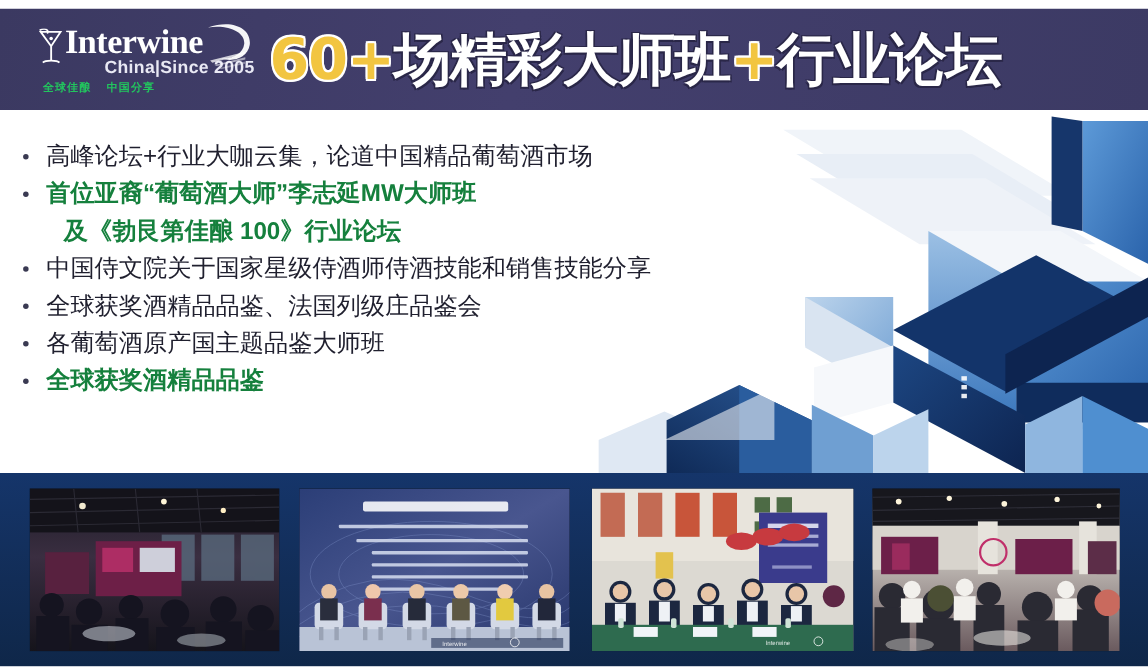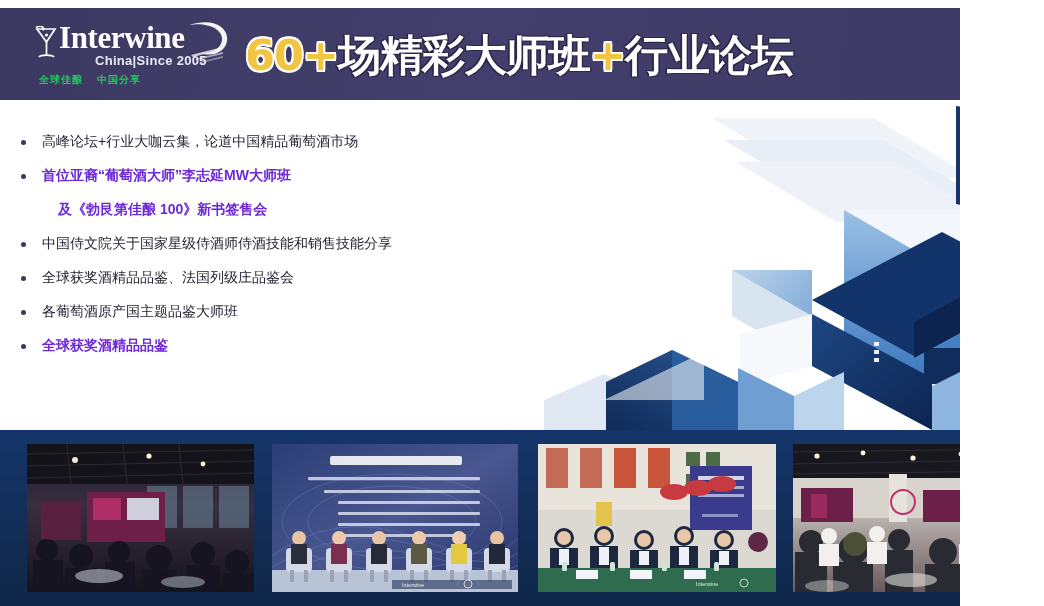--- a/index.html
+++ b/index.html
@@ -1,21 +1,21 @@
 <!DOCTYPE html>
 <html><head>
 <meta charset="utf-8">
 <style>
   html,body{margin:0;padding:0;background:#ffffff;}
   body{
     font-family:"Liberation Sans","DejaVu Sans",sans-serif;
     width:1044px;height:606px;overflow:hidden;position:relative;
   }
   #poster{
-    position:absolute;left:0;top:0;width:960px;height:606px;
+    position:absolute;left:0;top:0;width:1044px;height:606px;
     background:#ffffff;overflow:hidden;
   }
 
   
   .header-band{
     position:absolute;left:0;top:8px;width:1044px;height:92px;
     background:#3e3b66;
     overflow:hidden;
   }
   .header-band:before{
@@ -33,39 +33,39 @@
   }
   .logo-word{
     position:absolute;left:26px;top:0px;
     font-family:"Liberation Serif","DejaVu Serif",serif;
     font-size:31px;font-weight:700;color:#ffffff;letter-spacing:-0.4px;
     line-height:34px;white-space:nowrap;
   }
   .logo-sub{
     position:absolute;left:62px;top:32px;
     font-family:"Liberation Sans",sans-serif;
-    font-size:13px;font-weight:700;color:#e9e9f4;letter-spacing:0.3px;
+    font-size:16px;font-weight:700;color:#e9e9f4;letter-spacing:0.3px;
     white-space:nowrap;
   }
   .logo-swoosh{
     position:absolute;left:150px;top:-2px;width:48px;height:52px;
   }
   .logo-tag{
     position:absolute;left:6px;top:52px;
     font-size:10px;font-weight:700;color:#22c55e;letter-spacing:1px;
     white-space:nowrap;
   }
   .logo-tag span.gap{display:inline-block;width:14px;}
 
   
   .headline{
     position:absolute;left:245px;top:16px;width:790px;height:62px;z-index:3;
     white-space:nowrap;
     font-family:"DejaVu Sans","Liberation Sans",sans-serif;
-    font-size:43px;font-weight:700;line-height:62px;letter-spacing:-1px;
+    font-size:52px;font-weight:700;line-height:62px;letter-spacing:-1px;
   }
   .headline .gold{
     color:#f2c541;
     text-shadow:
       -1.6px -1.6px 0 #ffffff, 1.6px -1.6px 0 #ffffff,
       -1.6px  1.6px 0 #ffffff, 1.6px  1.6px 0 #ffffff,
        0 -1.8px 0 #ffffff, 0 1.8px 0 #ffffff,
       -1.8px 0 0 #ffffff, 1.8px 0 0 #ffffff;
   }
   .headline .white{
@@ -80,28 +80,28 @@
     position:absolute;left:0;top:100px;width:1044px;height:330px;
     background:#ffffff;overflow:hidden;
   }
 
   
   .bullets{
     position:absolute;left:16px;top:27px;width:600px;z-index:5;
   }
   .bullet-row{
     position:relative;padding-left:26px;margin-bottom:5px;
-    font-size:14px;line-height:29px;color:#1f1f2e;
+    font-size:22px;line-height:29px;color:#1f1f2e;
     white-space:nowrap;
   }
   .bullet-row:before{
     content:"";position:absolute;left:5px;top:12.5px;
     width:5px;height:5px;border-radius:50%;background:#3a3a52;
   }
-  .bullet-row.bold{font-weight:700;color:#6d28d9;}
+  .bullet-row.bold{font-weight:700;color:#15803d;}
   .bullet-row.cont{padding-left:42px;}
   .bullet-row.cont:before{display:none;}
 
   
   .geo{
     position:absolute;right:0;top:0;width:500px;height:330px;z-index:1;
   }
 
   
   .photo-strip{
@@ -237,21 +237,21 @@
         <rect x="330" y="250" width="5" height="4" fill="#ffffff" opacity=".9"></rect>
         <rect x="330" y="258" width="5" height="4" fill="#ffffff" opacity=".9"></rect>
 
         <polygon points="60,300 160,252 160,300" fill="#ffffff" opacity=".55"></polygon>
       </svg>
     </div>
 
     <div class="bullets">
       <div class="bullet-row">高峰论坛+行业大咖云集，论道中国精品葡萄酒市场</div>
       <div class="bullet-row bold">首位亚裔“葡萄酒大师”李志延MW大师班</div>
-      <div class="bullet-row bold cont">及《勃艮第佳酿 100》新书签售会</div>
+      <div class="bullet-row bold cont">及《勃艮第佳酿 100》行业论坛</div>
       <div class="bullet-row">中国侍文院关于国家星级侍酒师侍酒技能和销售技能分享</div>
       <div class="bullet-row">全球获奖酒精品品鉴、法国列级庄品鉴会</div>
       <div class="bullet-row">各葡萄酒原产国主题品鉴大师班</div>
       <div class="bullet-row bold">全球获奖酒精品品鉴</div>
     </div>
   </div>
 
   <div class="photo-strip">
 
     <div class="photo ph1">

